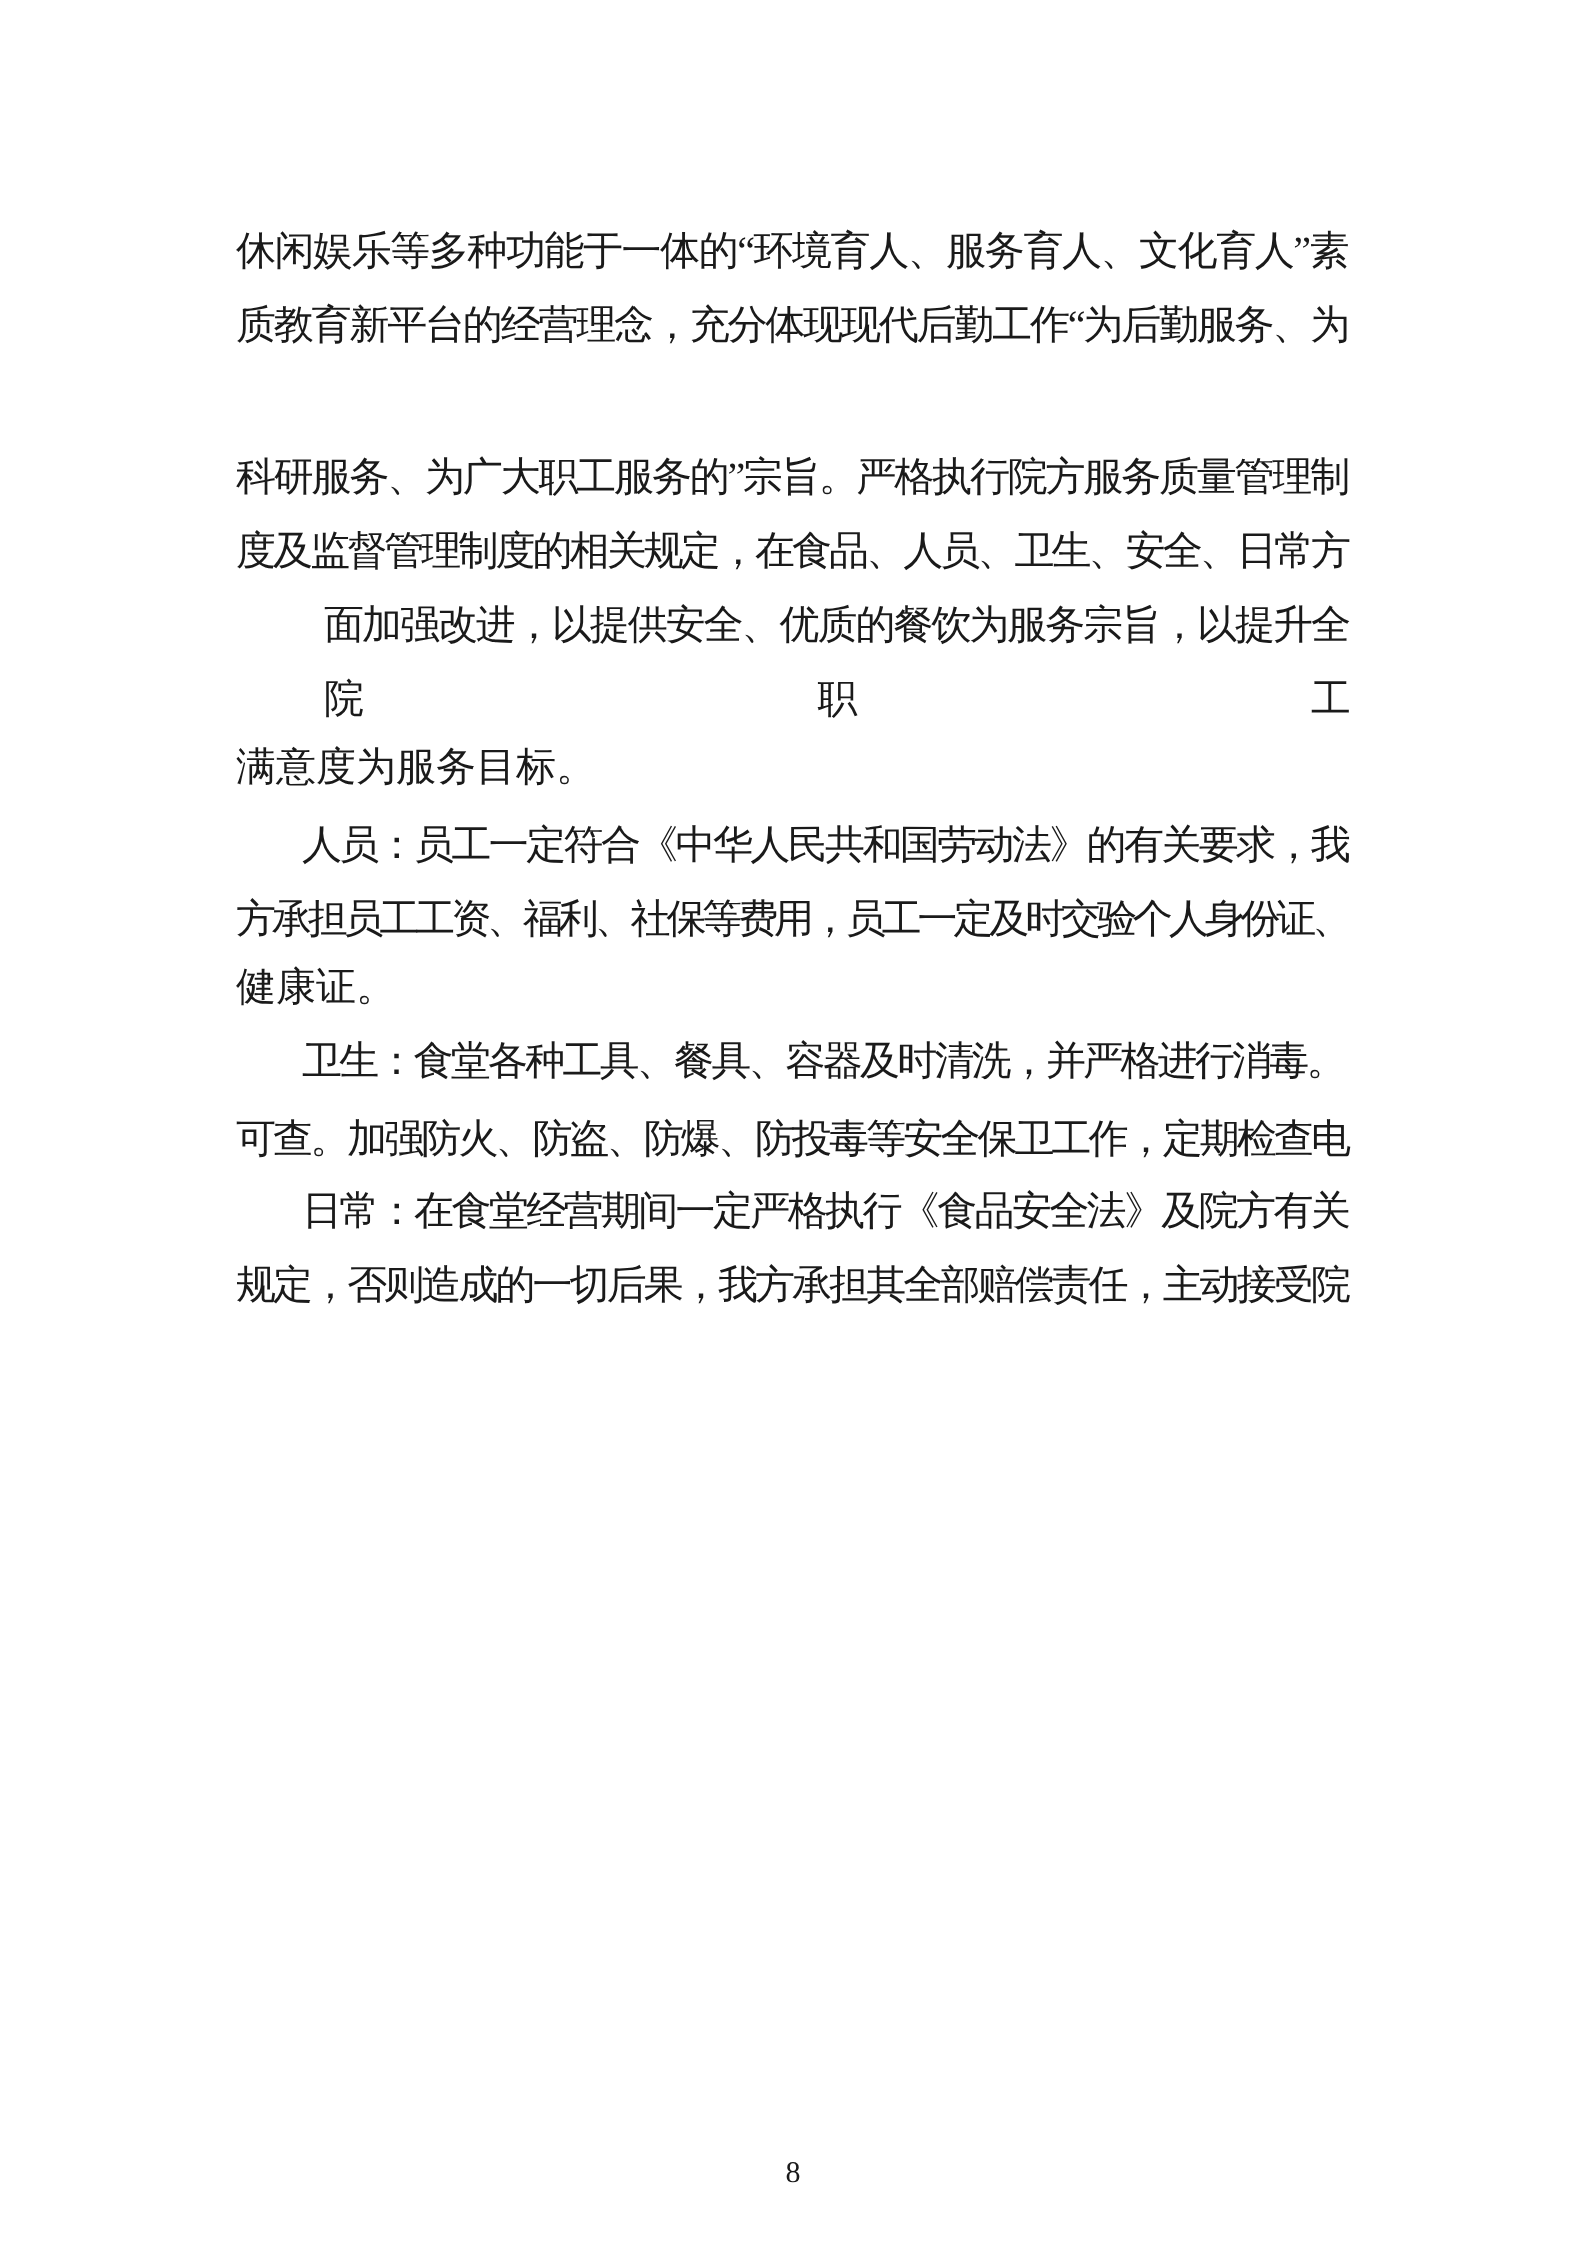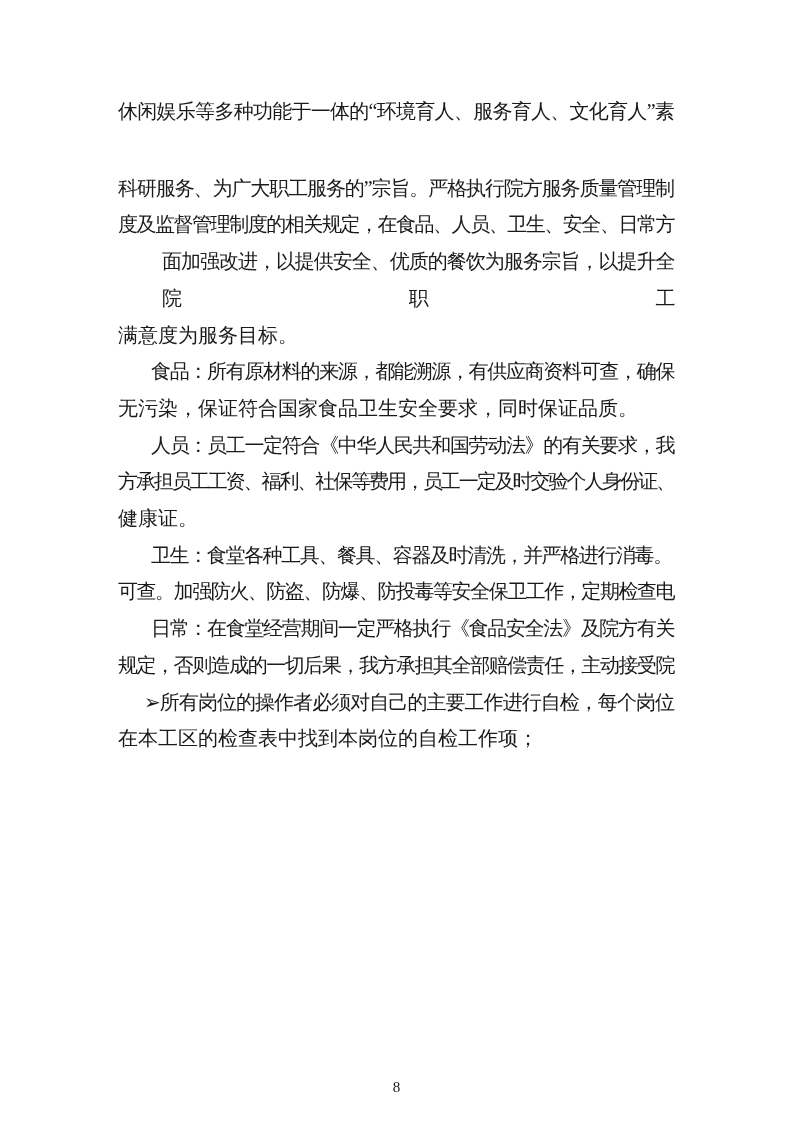--- a/index.html
+++ b/index.html
@@ -29,20 +29,21 @@
     padding: 0;
   }
   .line {
     text-align: justify;
     text-align-last: justify;
     overflow: visible;
     white-space: normal;
   }
   .line.last {
     text-align-last: left;
+    font-family: Liberation Mono, monospace;
   }
   .para.indent .line.first {
     padding-left: 33px;
   }
   .para.bullet .line.first {
     padding-left: 26px;
   }
   .para.continuation .line.first {
     padding-left: 0;
   }
@@ -58,46 +59,39 @@
     color: #1a1a1a;
     letter-spacing: 0;
   }
 </style>
 </head>
 <body>
 
 <div class="page">
   <div class="doc-body" id="doc-body">
       <div class="para continuation">
-        <div class="line first" style="letter-spacing: -0.8px;">休闲娱乐等多种功能于一体的“环境育人、服务育人、文化育人”素</div>
+        <div class="line first" style="letter-spacing: -0.8px; margin-top: 15px;">休闲娱乐等多种功能于一体的“环境育人、服务育人、文化育人”素</div>
+        <div class="line" style="letter-spacing: -1.1px;">质教育新平台的经营理念，充分体现现代后勤工作“为后勤服务、为</div>
         <div class="line" style="letter-spacing: -1.1px; margin-top: 40px;">科研服务、为广大职工服务的”宗旨。严格执行院方服务质量管理制</div>
         <div class="line" style="letter-spacing: -1.5px;">度及监督管理制度的相关规定，在食品、人员、卫生、安全、日常方</div>
         <div class="line" style="letter-spacing: -1.5px; margin-left: 44px;">面加强改进，以提供安全、优质的餐饮为服务宗旨，以提升全院职工</div>
         <div class="line last">满意度为服务目标。</div>
-      </div>
-      <div class="para indent">
-        <div class="line first" style="letter-spacing: -1.4px;">食品：所有原材料的来源，都能溯源，有供应商资料可查，确保</div>
-        <div class="line last">无污染，保证符合国家食品卫生安全要求，同时保证品质。</div>
       </div>
       <div class="para indent">
         <div class="line first" style="letter-spacing: -1.4px;">人员：员工一定符合《中华人民共和国劳动法》的有关要求，我</div>
         <div class="line" style="letter-spacing: -2.1px;">方承担员工工资、福利、社保等费用，员工一定及时交验个人身份证、</div>
         <div class="line last">健康证。</div>
       </div>
       <div class="para indent">
         <div class="line first last" style="letter-spacing: -1.4px;">卫生：食堂各种工具、餐具、容器及时清洗，并严格进行消毒。</div>
       </div>
       <div class="para indent">
         <div class="line" style="letter-spacing: -1.5px;">可查。加强防火、防盗、防爆、防投毒等安全保卫工作，定期检查电</div>
       </div>
       <div class="para indent">
         <div class="line first" style="letter-spacing: -1.4px;">日常：在食堂经营期间一定严格执行《食品安全法》及院方有关</div>
         <div class="line" style="letter-spacing: -1.5px;">规定，否则造成的一切后果，我方承担其全部赔偿责任，主动接受院</div>
       </div>
-      <div class="para bullet">
-        <div class="line first" style="letter-spacing: -1px;">➢所有岗位的操作者必须对自己的主要工作进行自检，每个岗位</div>
-        <div class="line last">在本工区的检查表中找到本岗位的自检工作项；</div>
-      </div>
     </div>
   <div class="page-footer">
     <span class="page-num">8</span>
   </div>
 </div>
 
 </body></html>

